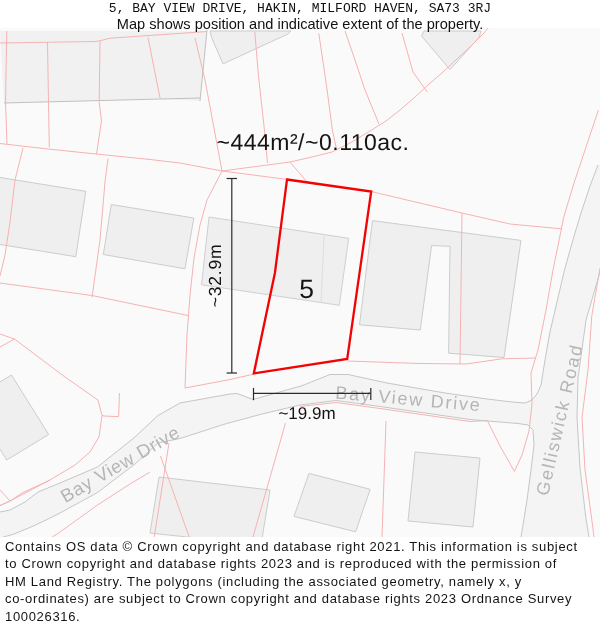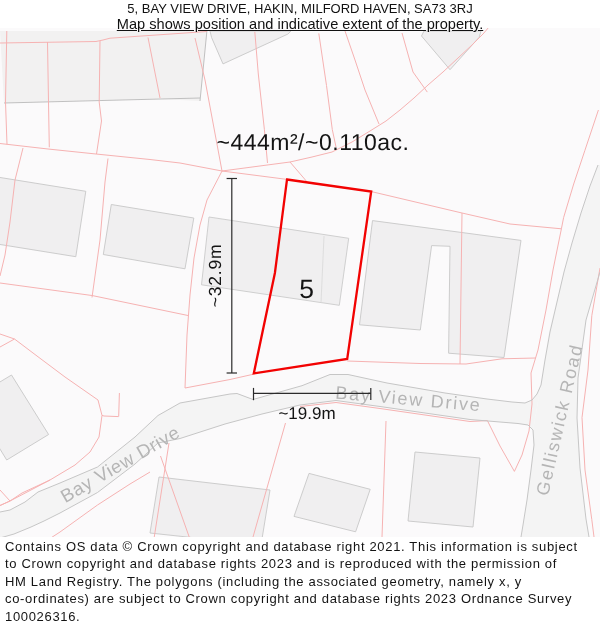--- a/index.html
+++ b/index.html
@@ -1,19 +1,19 @@
 <!DOCTYPE html>
 <html><head>
 <meta charset="utf-8">
 <style>
   html,body{margin:0;padding:0;}
   body{width:600px;height:625px;background:#ffffff;font-family:"Liberation Sans",sans-serif;position:relative;overflow:hidden;}
   #map{position:absolute;left:0;top:0;}
-  .t1{position:absolute;top:1px;left:0;width:600px;text-align:center;font-size:13px;color:#111;}
-  .t2{position:absolute;top:16px;left:0;width:600px;text-align:center;font-size:14.6px;color:#111;text-decoration:underline;}
+  .t1{position:absolute;top:1px;left:0;width:600px;text-align:center;font-size:13px;color:#111;font-family:Liberation Mono, monospace;}
+  .t2{position:absolute;top:16px;left:0;width:600px;text-align:center;font-size:14.6px;color:#111;}
   .footer{position:absolute;left:5px;top:537.5px;width:600px;font-size:13px;line-height:17.5px;letter-spacing:0.67px;color:#141414;white-space:nowrap;}
 </style>
 </head>
 <body>
 <svg id="map" width="600" height="625" viewBox="0 0 600 625" style="text-rendering:geometricPrecision">
   <defs>
     <clipPath id="mapclip">
         <rect x="0" y="28" width="600" height="509"></rect>
       </clipPath>
   </defs>

